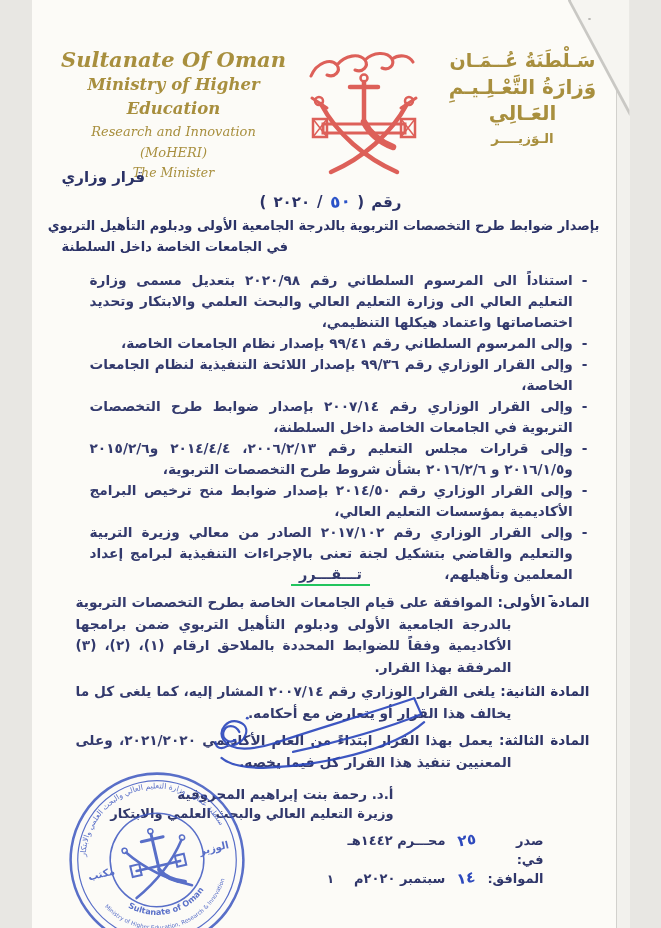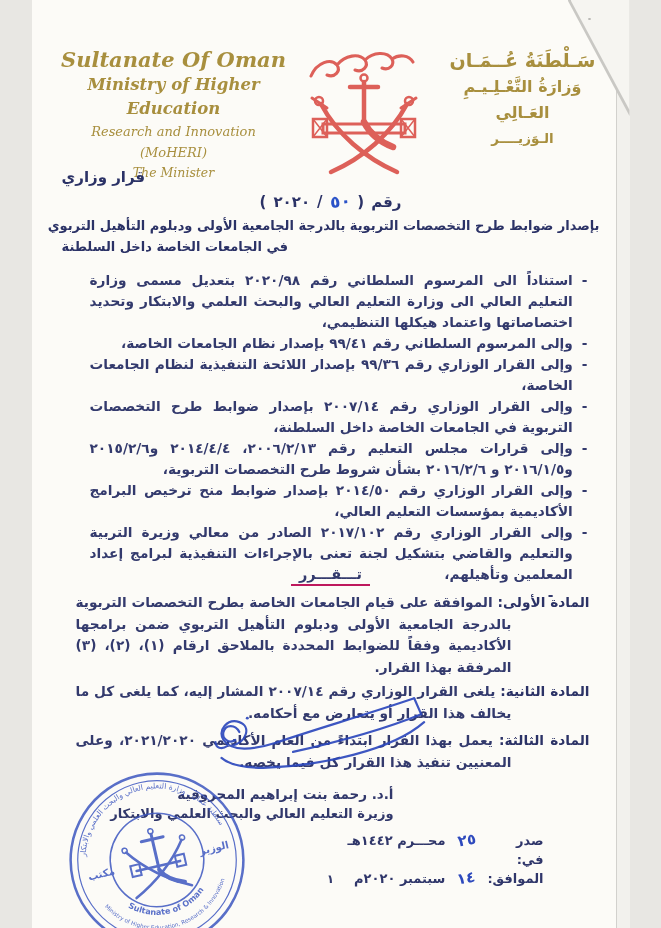--- a/index.html
+++ b/index.html
@@ -21,21 +21,21 @@
   .header{position:absolute; top:46px; left:28px; right:24px; display:flex;}
   .h-en{width:228px; text-align:center; color:#a88f3e;
     font-family:"DejaVu Serif", serif; font-style:italic;}
   .h-en .l1{font-size:21px; font-weight:bold; line-height:27px;}
   .h-en .l2{font-size:16.5px; font-weight:bold; line-height:24px;}
   .h-en .l3{font-size:13px; line-height:21px;}
   .h-en .l4{font-size:12.5px; line-height:20px;}
   .h-emblem{width:152px; display:flex; justify-content:center; padding-top:0;}
   .h-ar{flex:1; text-align:center; color:#a88f3e; direction:rtl; font-weight:bold;}
   .h-ar .l1{font-size:19px; line-height:28px; letter-spacing:2px;}
-  .h-ar .l2{font-size:16px; line-height:26px; letter-spacing:1px;}
+  .h-ar .l2{font-size:20px; line-height:26px; letter-spacing:1px;}
   .h-ar .l3{font-size:14px; line-height:24px;}
   .h-ar .l4{font-size:13.5px; line-height:24px; letter-spacing:3px;}
 
   
   .title-block{position:absolute; top:168px; left:30px; right:30px; text-align:left;}
   .t-kind{font-size:15px; font-weight:bold; color:#2b3266;}
   .t-num{margin-top:5px; display:flex; direction:ltr; justify-content:center;
     align-items:baseline; gap:7px; font-size:15px; font-weight:bold; color:#2b3266;}
   .stamped50{color:#2a52c8; font-size:17px; display:inline-block; transform:rotate(-5deg);}
   .t-line{direction:rtl; font-size:13px; font-weight:bold; color:#2b3266;
@@ -46,21 +46,21 @@
   .preamble{position:absolute; top:270px; right:42px; left:58px; direction:rtl;
     color:#333a6d; font-size:13.7px; font-weight:bold; line-height:21px;}
   .p-item{display:flex; gap:9px;}
   .p-item .dash{flex:0 0 auto;}
   .p-item .p-text{text-align:justify;}
   .p-item.indent{padding-right:34px;}
 
   
   .decide{position:absolute; top:564px; left:0; right:0; text-align:center;}
   .decide span{font-size:14.5px; font-weight:bold; color:#333a6d;
-    border-bottom:2px solid #be185d; padding:0 8px 2px;}
+    border-bottom:2px solid #22c55e; padding:0 8px 2px;}
 
   
   .articles{position:absolute; top:592px; right:40px; left:44px; direction:rtl;
     color:#333a6d; font-size:13.7px; font-weight:bold; line-height:21.5px;}
   .article{text-align:justify; padding-right:78px; text-indent:-78px; margin-bottom:3px;}
   .article .label{color:#2b3266;}
 
   
   .signature-svg{position:absolute; top:688px; left:112px; width:298px; height:100px;}
   .name-block{position:absolute; top:785px; left:62px; width:300px; text-align:right;

